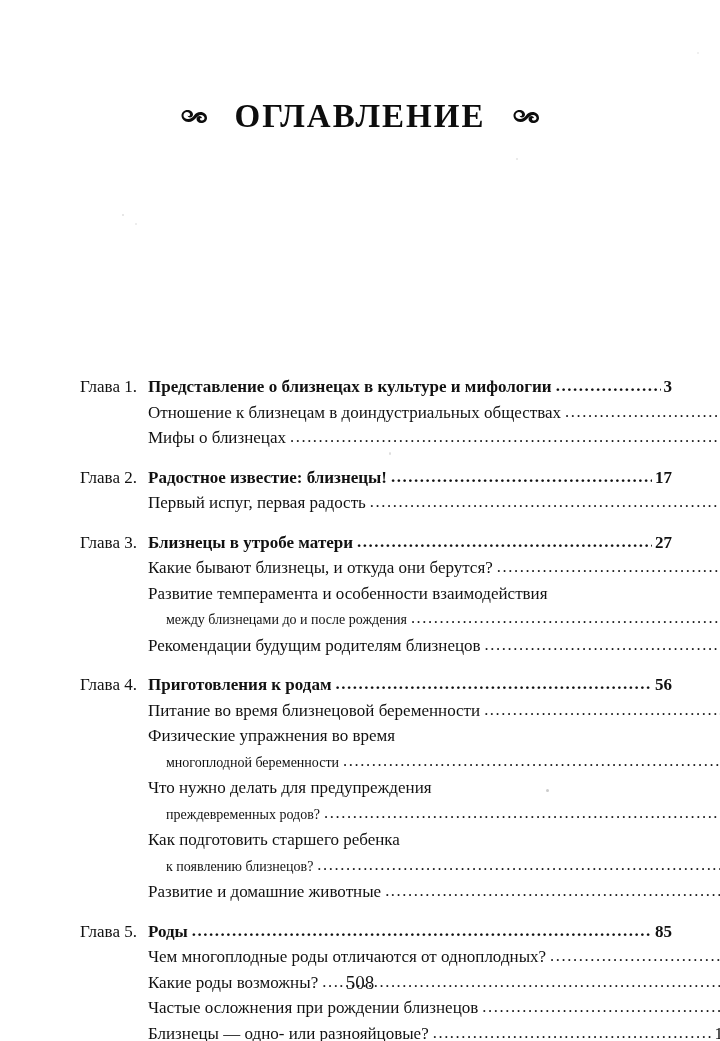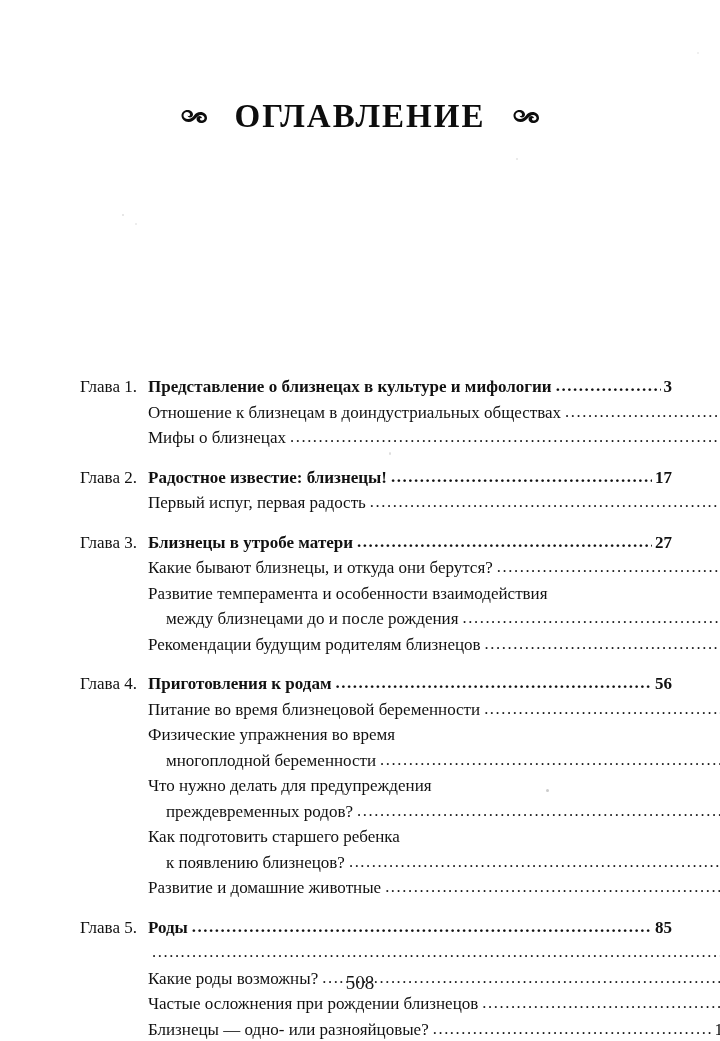--- a/index.html
+++ b/index.html
@@ -128,21 +128,21 @@
     font-size: 17px;
   }
 
   
   .row-wrap {
     padding-left: 86px;
   }
   .row-wrap .toc-label,
   .row-wrap .page-num {
     font-weight: normal;
-    font-size: 17px;
+    font-size: 14px;
   }
 
   
   .folio {
     position: absolute;
     top: 972px;
     left: 0;
     width: 720px;
     text-align: center;
     font-size: 19px;
@@ -264,20 +264,21 @@
           <span class="leader"></span>
         </div>
       </div>
       <div class="chapter-group spaced">
         <div class="toc-row row-chapter">
           <span class="toc-label"><span class="chapter-no">Глава 5.</span><span>Роды</span></span>
           <span class="leader"></span>
           <span class="page-num">85</span>
         </div>
         <div class="toc-row row-section">
+          <span class="toc-label">Чем многоплодные роды отличаются от одноплодных?</span>
           <span class="leader"></span>
         </div>
         <div class="toc-row row-section">
           <span class="toc-label">Какие роды возможны?</span>
           <span class="leader"></span>
         </div>
         <div class="toc-row row-section">
           <span class="toc-label">Частые осложнения при рождении близнецов</span>
           <span class="leader"></span>
         </div>

